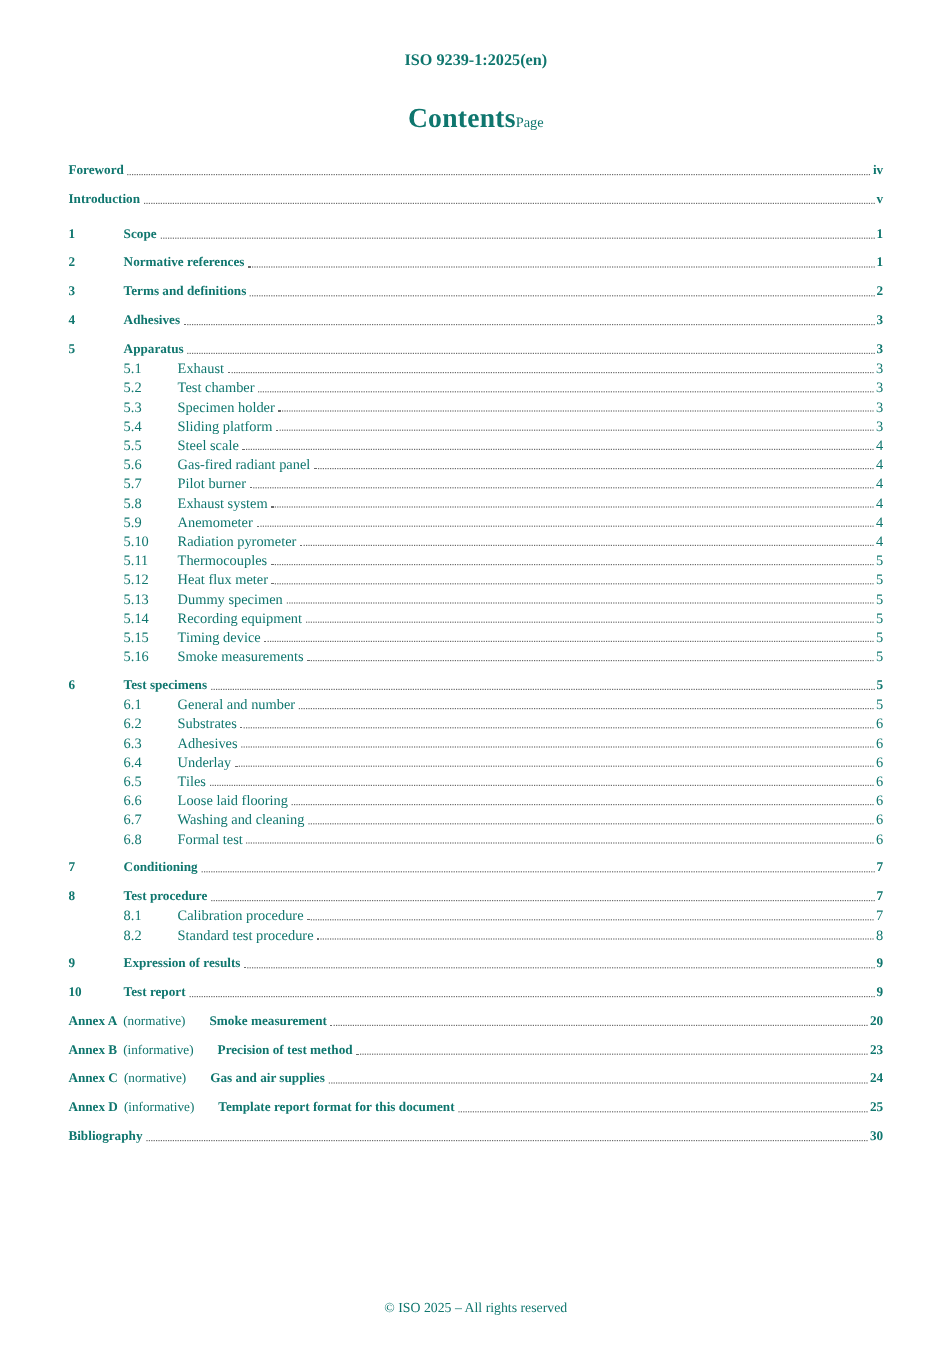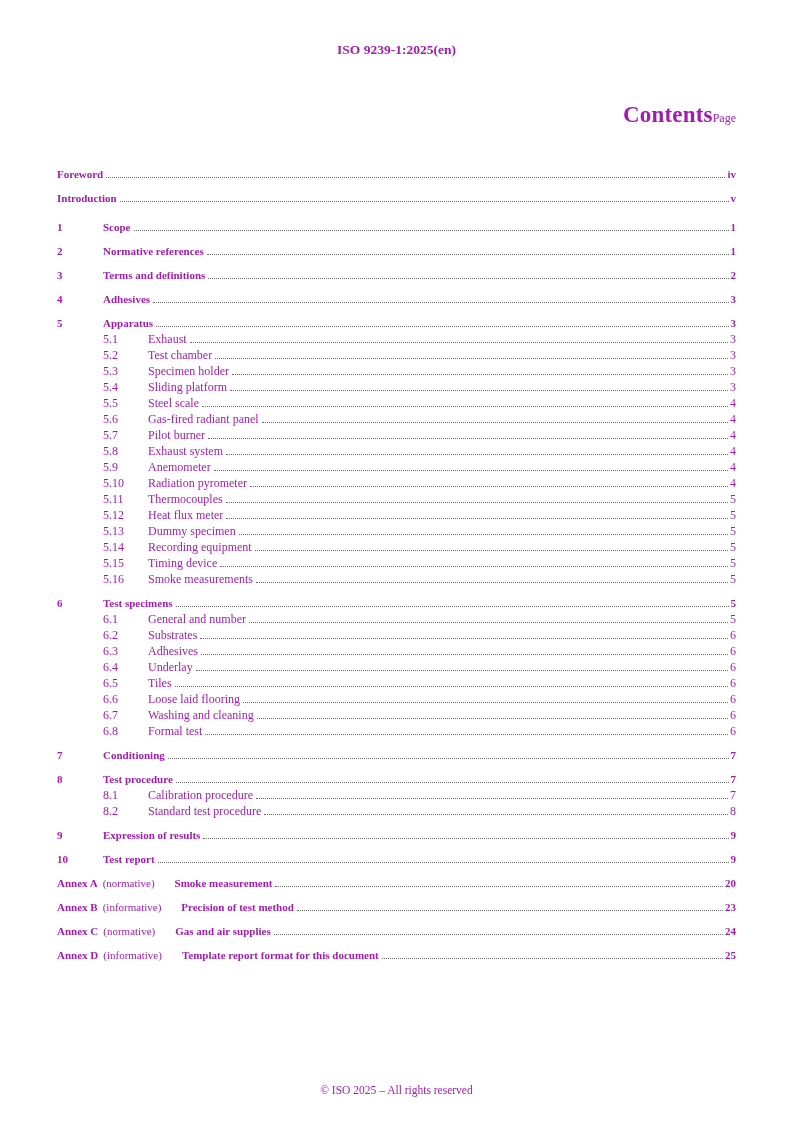--- a/index.html
+++ b/index.html
@@ -6,38 +6,37 @@
     margin: 0;
     padding: 0;
     background: #ffffff;
   }
   .page {
     position: relative;
     width: 793px;
     height: 1122px;
     margin: 0 auto;
     background: #ffffff;
-    color: #a21caf;
+    color: #0f766e;
     font-family: "Liberation Serif", serif;
     box-sizing: border-box;
     display: flex;
     flex-direction: column;
     overflow: hidden;
-    gap: 16px;
   }
   .doc-header {
     margin-top: 42px;
     text-align: center;
     font-weight: bold;
     font-size: 13.5px;
     line-height: 16px;
   }
   .contents-bar {
     display: flex;
-    justify-content: flex-end;
+    justify-content: center;
     align-items: baseline;
     margin: 28px 57px 0 57px;
   }
   .contents-title {
     margin: 0;
     font-size: 23px;
     font-weight: bold;
     letter-spacing: 0.2px;
   }
   .page-col-label {
@@ -382,19 +381,24 @@
         <span class="dot-leader"></span>
         <span class="page-num">24</span>
       </div>
       <div class="toc-row annex">
         <span class="annex-label">Annex D</span>
         <span class="annex-qualifier">(informative)</span>
         <span class="entry-title">Template report format for this document</span>
         <span class="dot-leader"></span>
         <span class="page-num">25</span>
       </div>
+      <div class="toc-row front">
+        <span class="entry-title">Bibliography</span>
+        <span class="dot-leader"></span>
+        <span class="page-num">30</span>
+      </div>
     </div>
 
   <div class="footer">
     <div class="copyright">© ISO 2025 – All rights reserved</div>
   </div>
 
 </div>
 
 </body></html>

